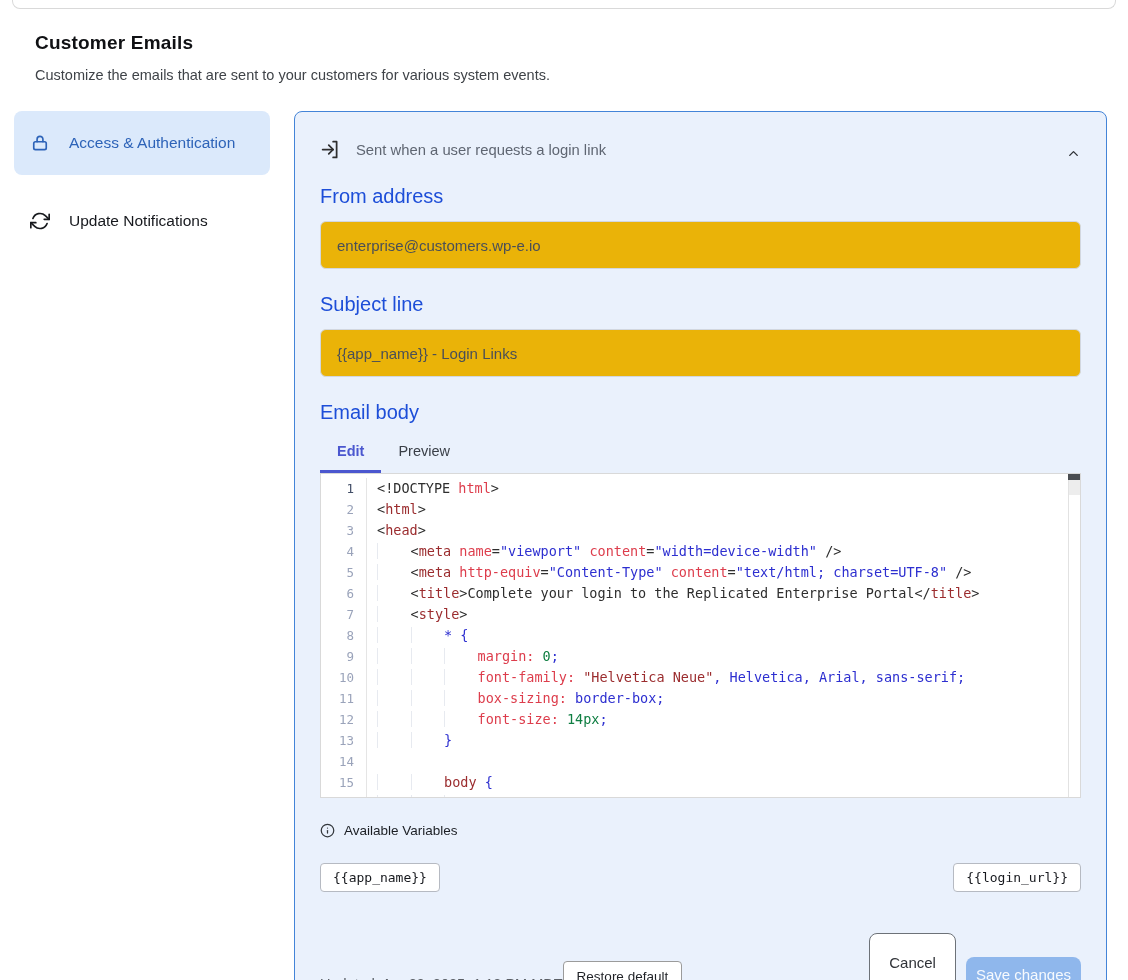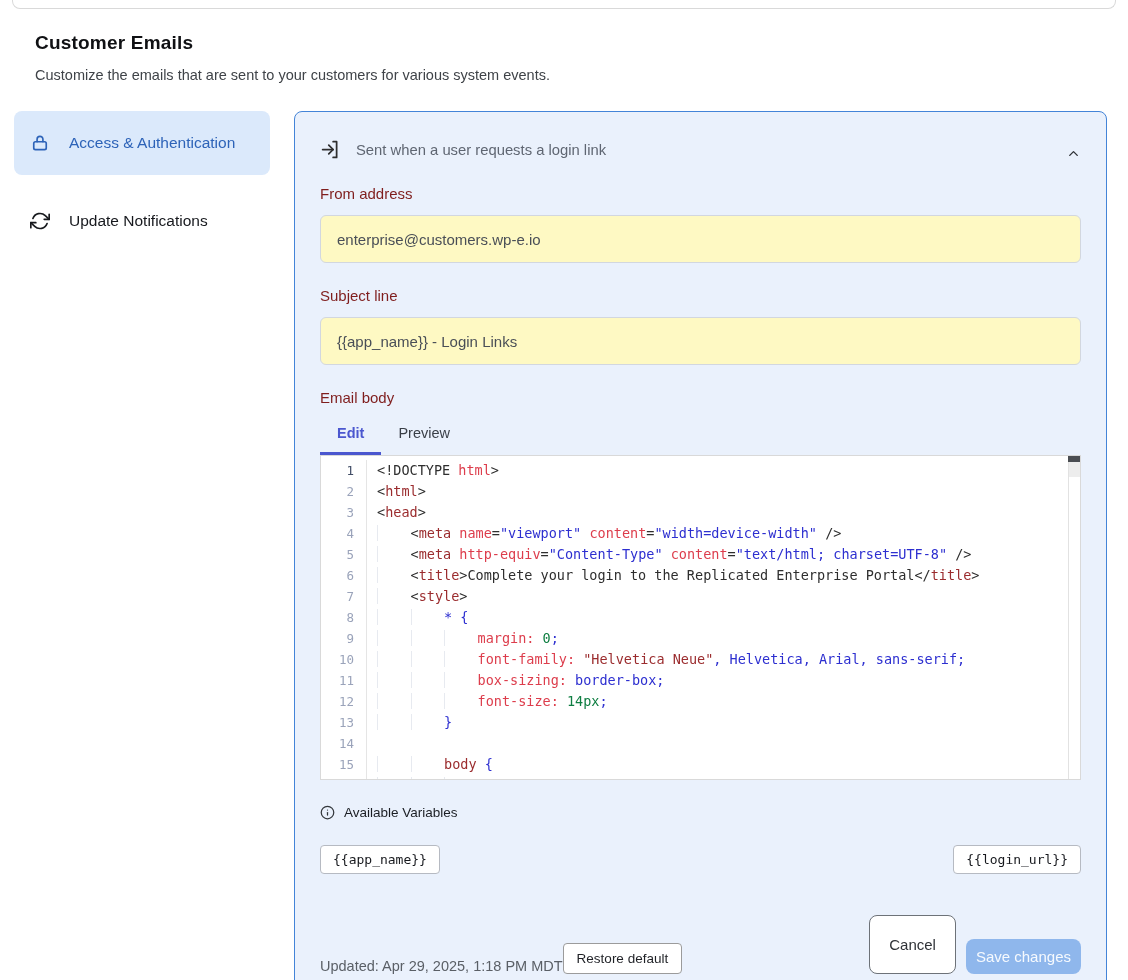--- a/index.html
+++ b/index.html
@@ -36,23 +36,23 @@
   .side-item svg{flex:none;}
   
   .panel{flex:1;border:1px solid var(--panel-border);border-radius:8px;
     background:var(--panel-bg);padding:26px 25px 24px;min-height:846px;}
   .panel-head{display:flex;align-items:center;gap:15px;}
   .panel-head .titles{line-height:1.35;}
   .panel-title{font-size:16.5px;font-weight:700;color:#303338;}
   .panel-sub{font-size:14.8px;color:#5f6672;margin-top:3px;}
   .chev{margin-left:auto;align-self:flex-start;margin-top:8px;cursor:pointer;
     background:none;border:none;}
-  .field-label{font-size:15px;font-weight:500;color:#7f1d1d;margin:24px 0 13px;}
+  .field-label{font-size:20px;font-weight:500;color:#1d4ed8;margin:24px 0 13px;}
   .text-input{display:block;width:100%;height:48px;padding:0 16px;
-    background:#fef9c3;border:1px solid #d2d7df;border-radius:6px;
+    background:#eab308;border:1px solid #d2d7df;border-radius:6px;
     font-family:"Liberation Sans",sans-serif;font-size:15px;color:#4a4f57;}
   
   .tabbar{display:flex;gap:0;}
   .tab{background:none;border:none;font-family:"Liberation Sans",sans-serif;
     font-size:14.5px;padding:6px 17px 14px;color:#3a3f47;cursor:pointer;}
   .tab.active{color:var(--tab-active);font-weight:700;}
   
   .editor-wrap{position:relative;}
   .edit-underline{position:absolute;top:-3px;left:0;width:61px;height:3px;
     background:var(--tab-active);z-index:2;}

